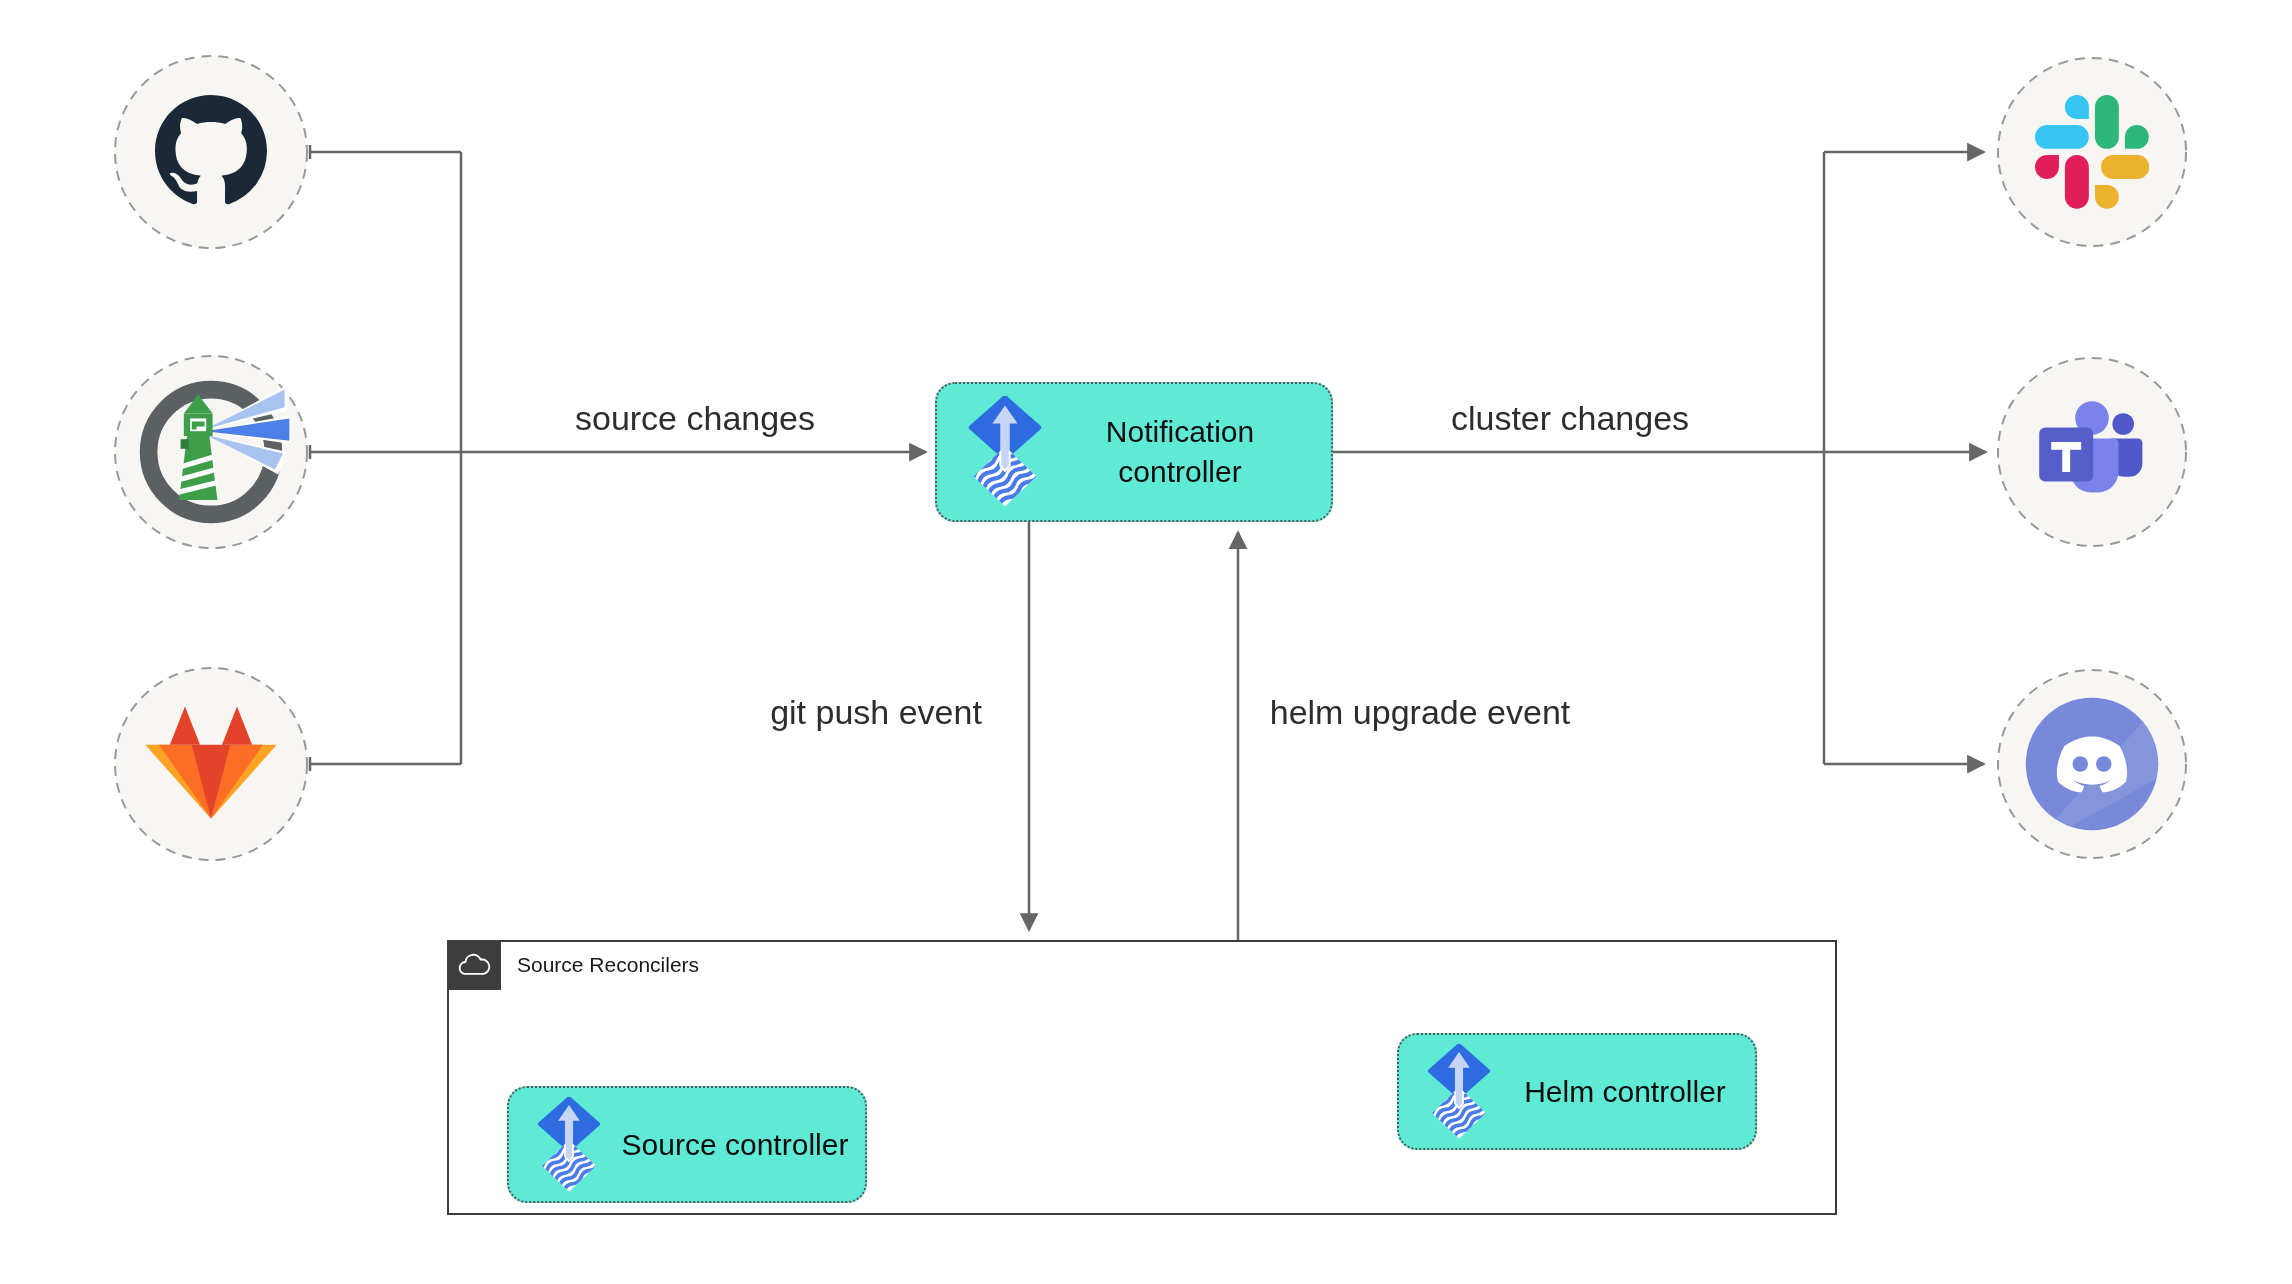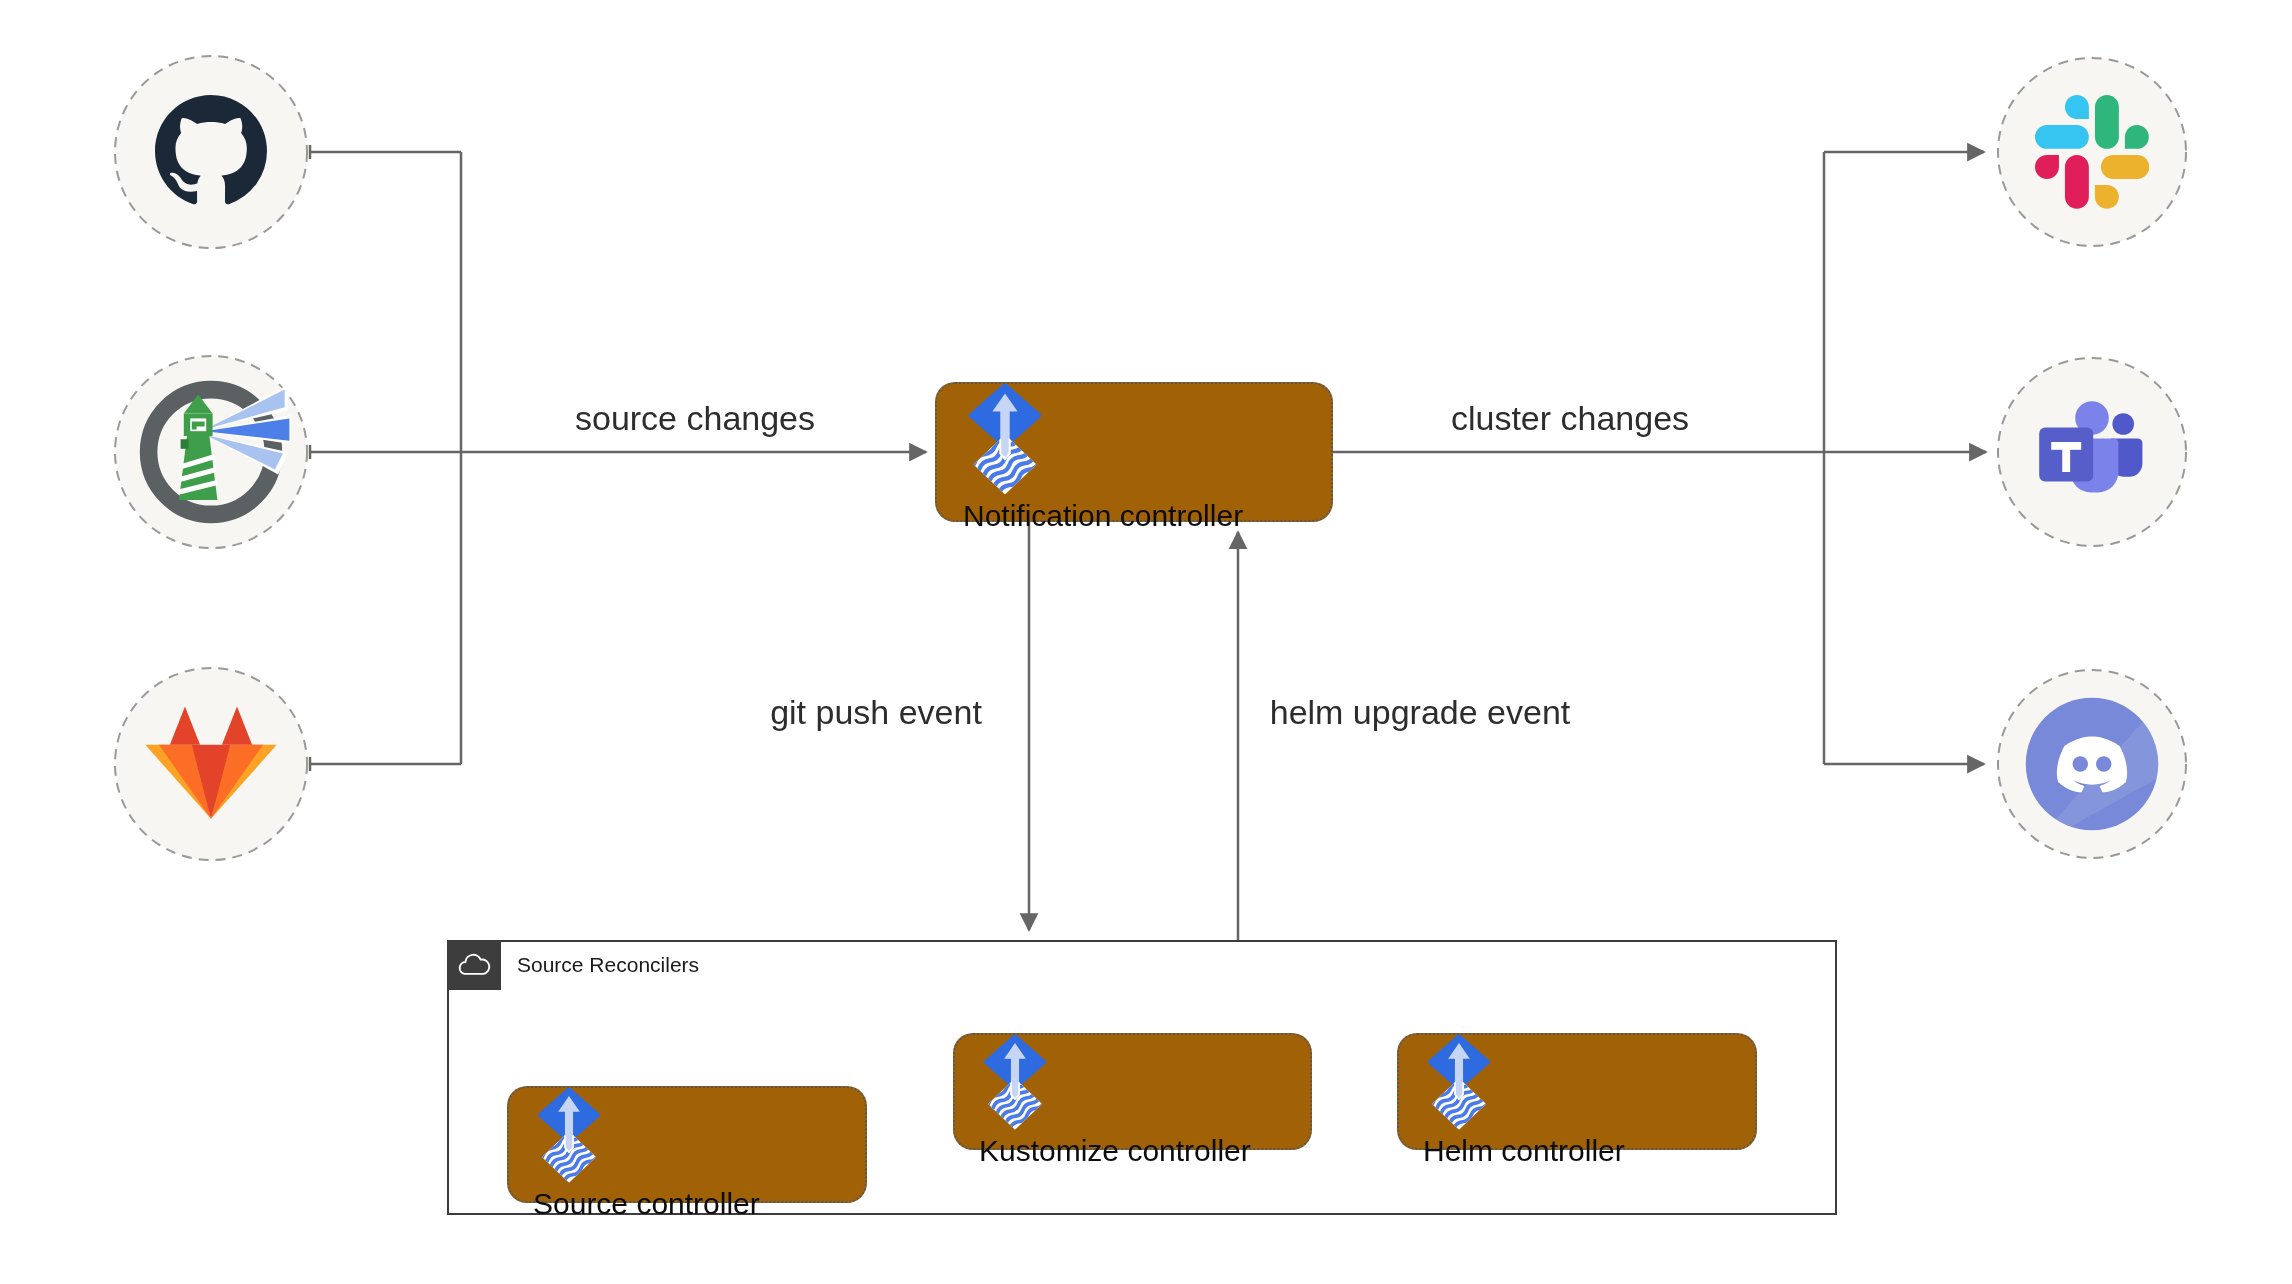--- a/index.html
+++ b/index.html
@@ -19,27 +19,26 @@
   }
   
   .provider {
     position: absolute;
     width: 196px; height: 196px;
   }
   .provider svg { display: block; }
   
   .node {
     position: absolute;
-    background: #a16207;
+    background: #5eead4;
     border: 2px dotted #575757;
     border-radius: 20px;
     display: flex;
-    align-items: flex-start;
+    align-items: center;
     box-sizing: border-box;
-    flex-direction: column;
   }
   .node .node-icon { flex: 0 0 auto; }
   .node .node-label {
     flex: 1 1 auto;
     text-align: center;
     color: #0d0d0d;
     font-size: 30px;
     line-height: 40px;
   }
   #node-notification { left: 935px; top: 382px; width: 398px; height: 140px; padding-left: 26px; }
@@ -264,26 +263,20 @@
     </div>
     <div class="group-title">Source Reconcilers</div>
   </div>
 
   <div class="node" id="node-source">
     <svg class="node-icon" width="72" height="96" viewBox="0 0 100 142">
         <use href="#i-flux"></use>
       </svg>
     <div class="node-label">Source controller</div>
   </div>
-  <div class="node" id="node-kustomize">
-    <svg class="node-icon" width="72" height="96" viewBox="0 0 100 142">
-        <use href="#i-flux"></use>
-      </svg>
-    <div class="node-label">Kustomize controller</div>
-  </div>
   <div class="node" id="node-helm">
     <svg class="node-icon" width="72" height="96" viewBox="0 0 100 142">
         <use href="#i-flux"></use>
       </svg>
     <div class="node-label">Helm controller</div>
   </div>
 
 </div>
 
 </body></html>

